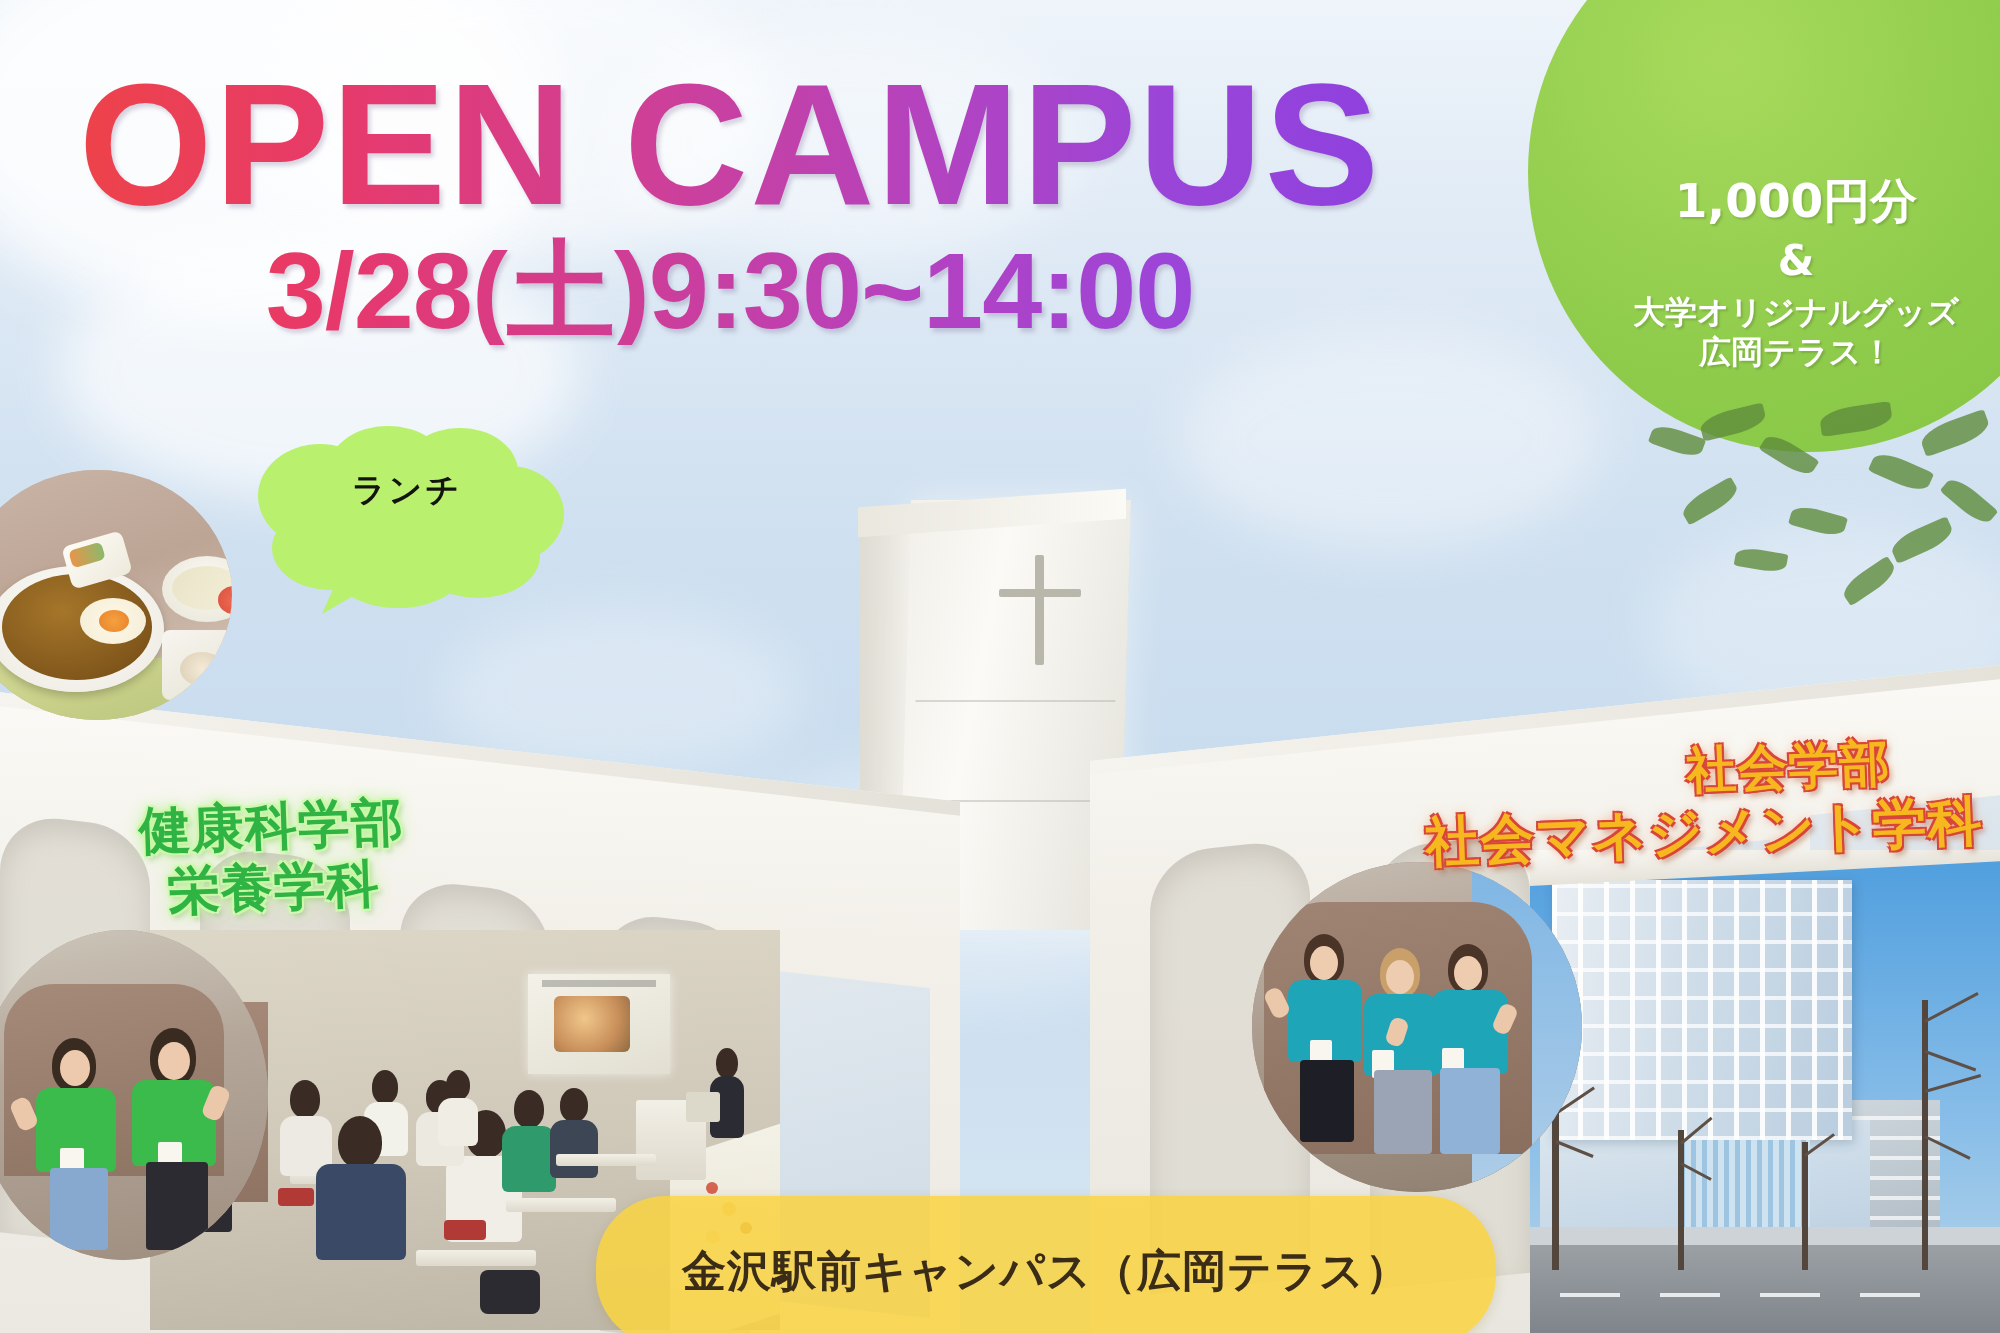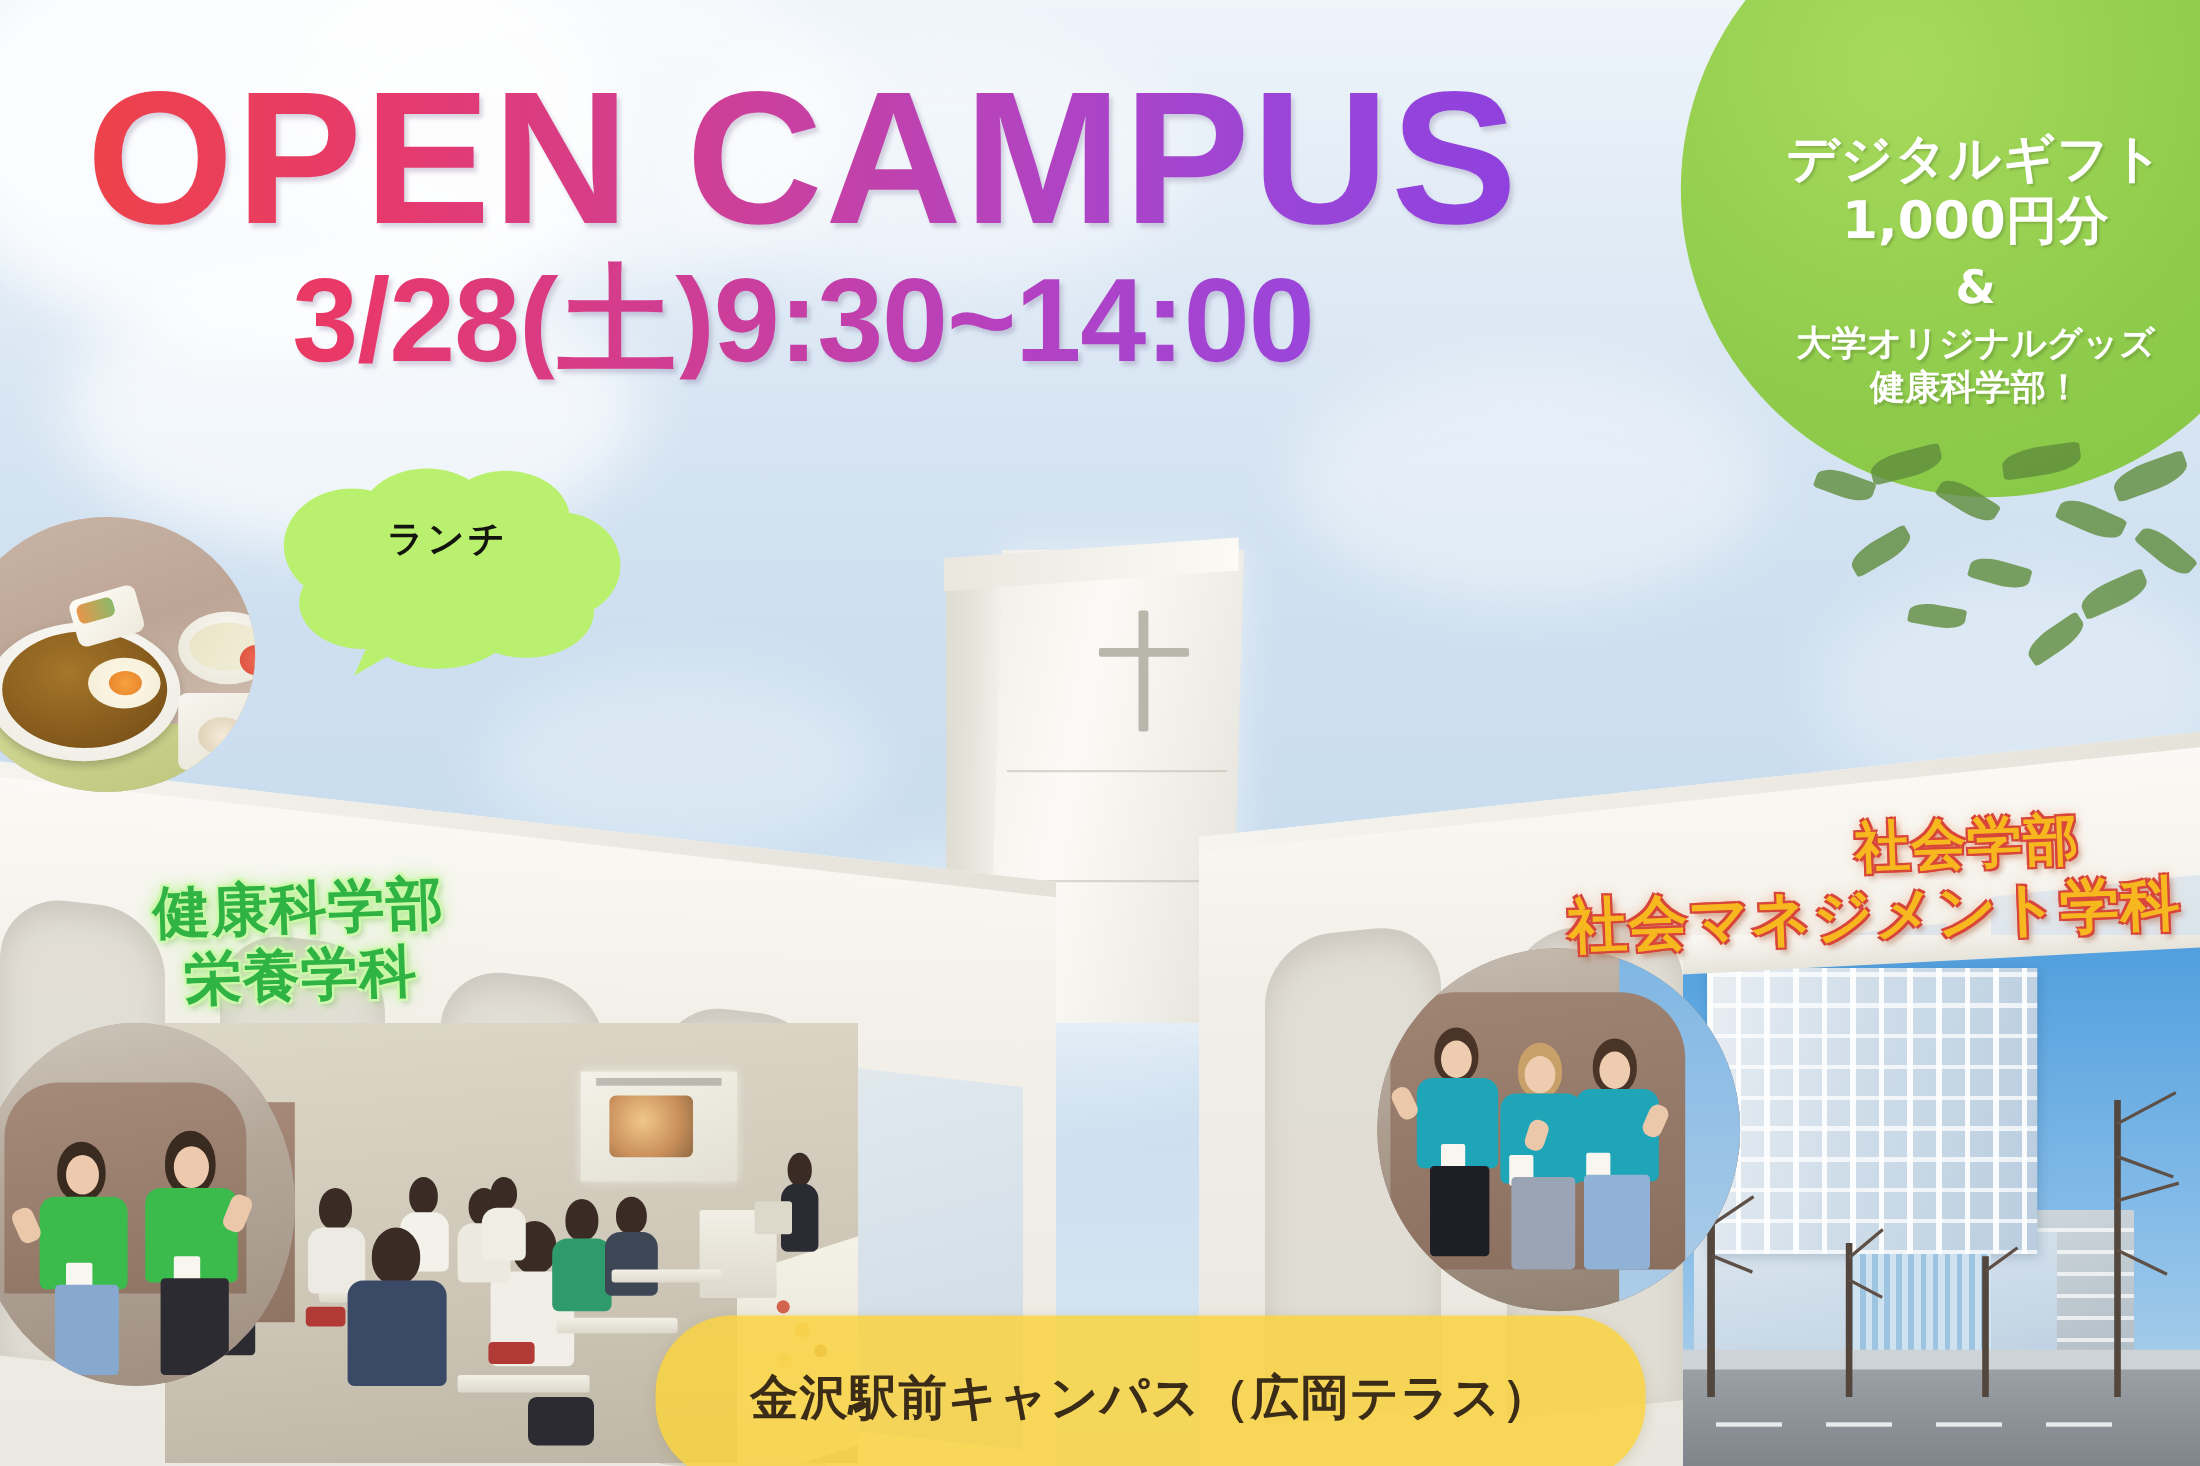--- a/index.html
+++ b/index.html
@@ -315,25 +315,24 @@
     <div class="leaf" style="left:200px;top:170px;width:58px;height:22px;transform:rotate(-34deg);"></div>
   </div>
 
   <div class="title-wrap">
     <h1 class="oc-title">OPEN CAMPUS</h1>
     <div class="oc-date">3/28(土)9:30~14:00</div>
   </div>
 
   <div class="gift-circle">
     <div class="gift-inner">
-      <div class="gift-l1">デジタルギフト</div>
       <div class="gift-l2">1,000円分</div>
       <div class="gift-amp">&amp;</div>
       <div class="gift-l3">大学オリジナルグッズ</div>
-      <div class="gift-l4">健康科学部！</div>
+      <div class="gift-l4">広岡テラス！</div>
     </div>
   </div>
 
   <div class="lunch-photo">
     <div class="lunch-bg"></div>
     <div class="plate-green"></div>
     <div class="curry-bowl"></div>
     <div class="curry"></div>
     <div class="roll"></div>
     <div class="roll-in"></div>

